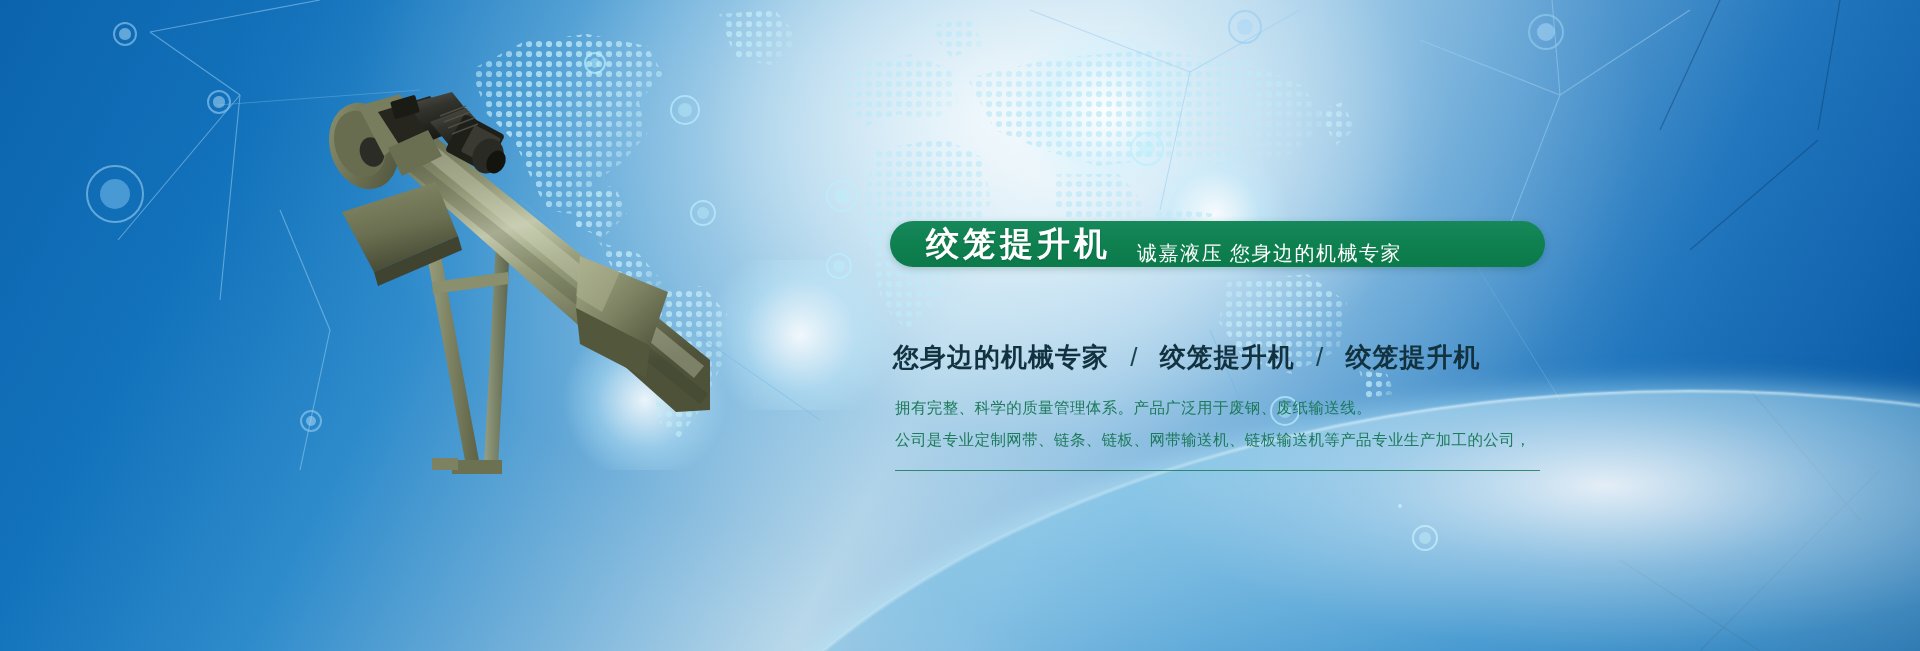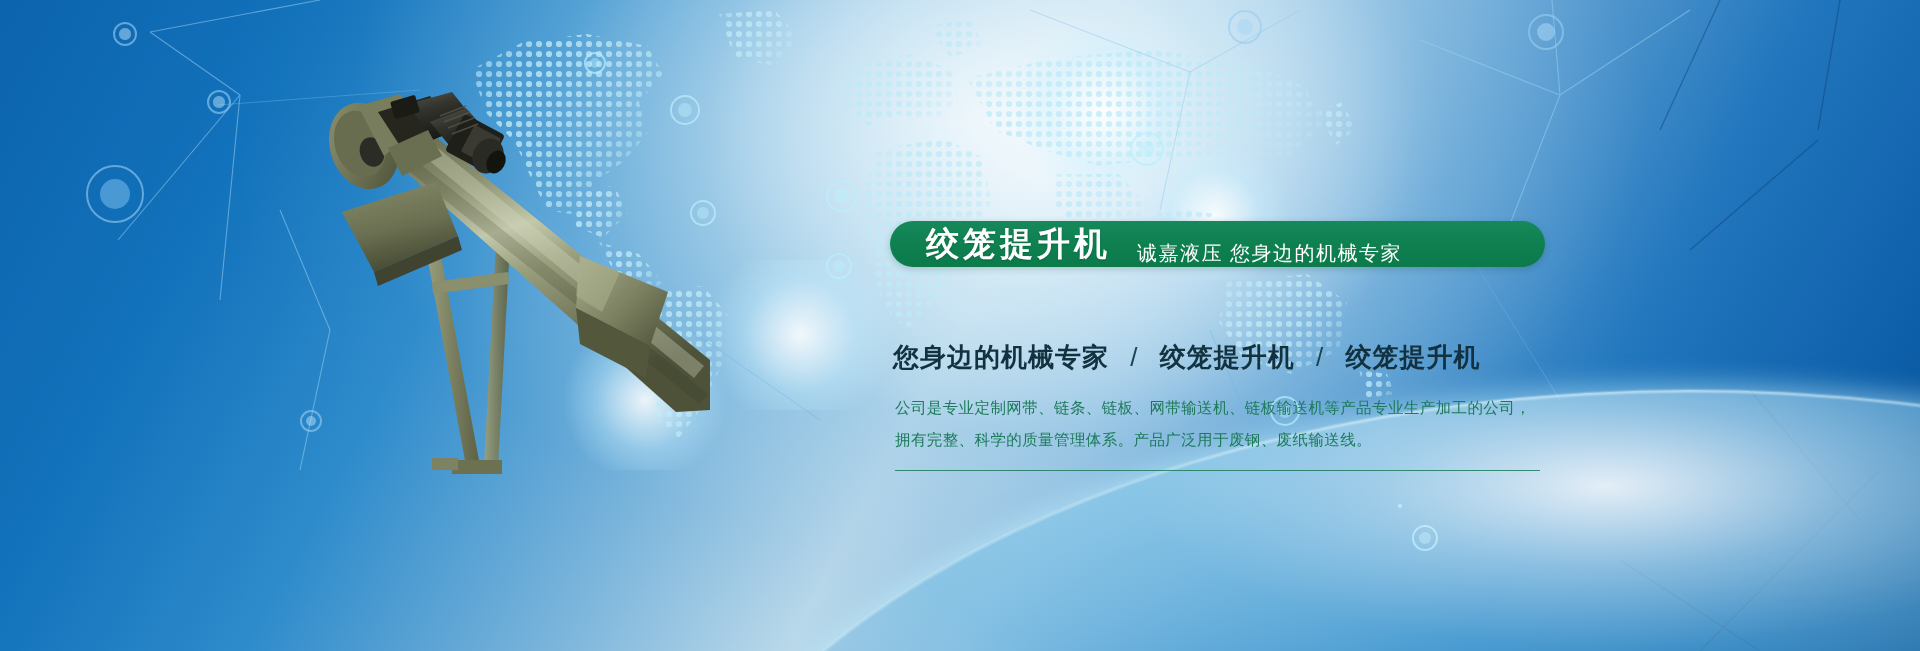--- a/index.html
+++ b/index.html
@@ -372,19 +372,19 @@
 
   <div class="headline">
     <span>您身边的机械专家</span>
     <span class="sep">/</span>
     <span>绞笼提升机</span>
     <span class="sep">/</span>
     <span>绞笼提升机</span>
   </div>
 
   <div class="desc">
+    <div>拥有完整、科学的质量管理体系。产品广泛用于废钢、废纸输送线。</div>
     <div>公司是专业定制网带、链条、链板、网带输送机、链板输送机等产品专业生产加工的公司，</div>
-    <div>拥有完整、科学的质量管理体系。产品广泛用于废钢、废纸输送线。</div>
   </div>
 
   <div class="divider"></div>
 
 </div>
 
 </body></html>

